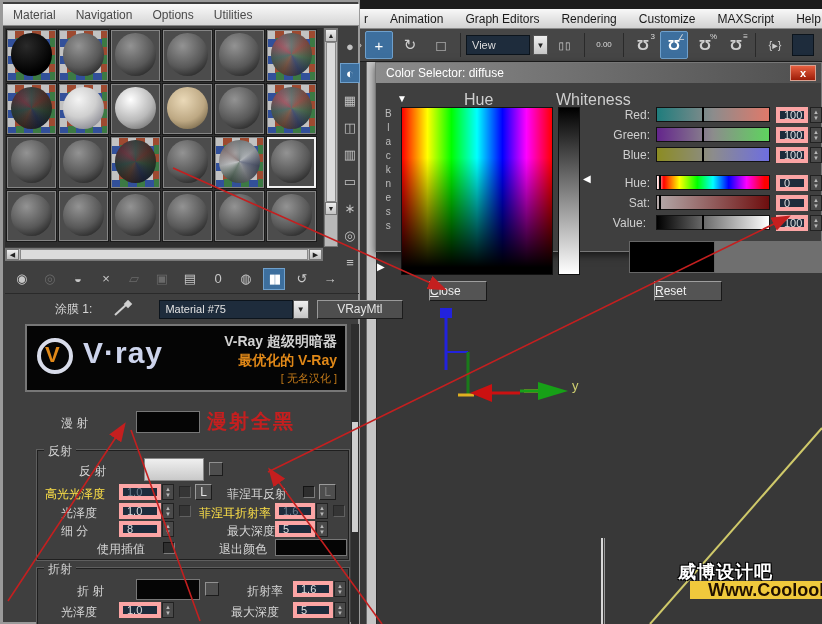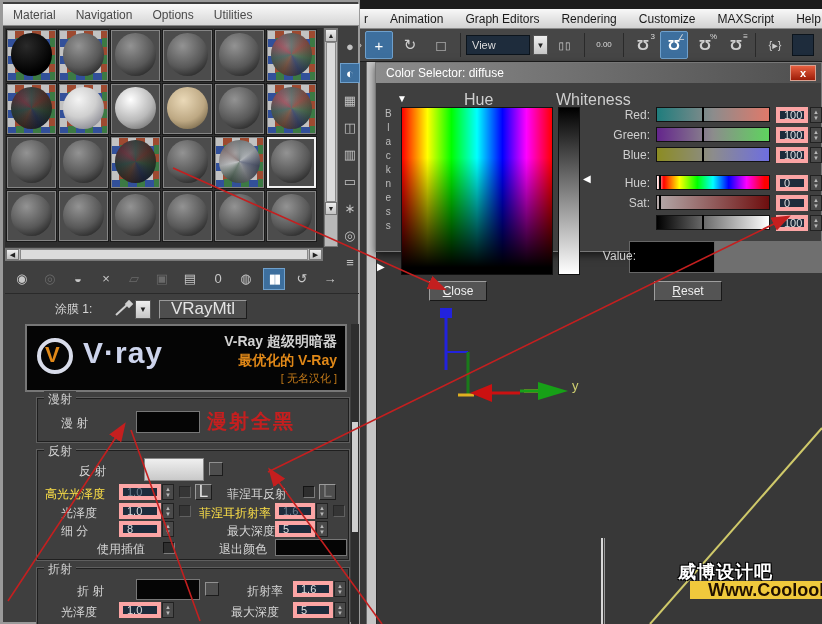--- a/index.html
+++ b/index.html
@@ -89,21 +89,21 @@
   .me-toolbar .ico.active{background:#3d6f9e;border:1px solid #6fa0cc;color:#fff;letter-spacing:-2px;}
 
   .name-row{left:2px;top:294px;width:354px;height:26px;display:flex;align-items:center;margin-left:44px;}
   .lbl{color:#d6d6d6;font-size:12px;}
   .dd-field{width:136px;height:19px;background:#1e2c3c;border:1px solid #0c141c;color:#e2e2e2;
     font-size:11px;display:flex;align-items:center;padding-left:5px;}
   .dd-arrow{width:16px;height:19px;background:linear-gradient(#efefef,#c6c6c6);border:1px solid #555;
     color:#222;font-size:8px;display:flex;align-items:center;justify-content:center;}
   .btn3d{background:#4e4e4e;border-top:1px solid #9a9a9a;border-left:1px solid #9a9a9a;
     border-right:1px solid #1c1c1c;border-bottom:1px solid #1c1c1c;color:#e4e4e4;
-    display:flex;align-items:center;justify-content:center;font-size:17px;}
+    display:flex;align-items:center;justify-content:center;font-size:12px;}
 
   .rollout-scroll{left:348px;top:322px;width:8px;height:300px;background:#2e2e2e;}
   .rollout-thumb{left:349px;top:420px;width:6px;height:110px;background:#cfcfcf;}
 
   .banner{left:22px;top:322px;width:322px;height:68px;background:#050505;border:2px solid #777;}
   .vray-logo-circle{left:10px;top:12px;width:36px;height:36px;border-radius:50%;
     border:4px solid #d8dcea;position:absolute;}
   .vray-logo-v{position:absolute;left:18px;top:16px;color:#e08818;font-size:22px;font-weight:bold;}
   .vray-logo-text{position:absolute;left:56px;top:10px;color:#cdd4ec;font-size:30px;font-weight:bold;
     letter-spacing:1px;}
@@ -160,21 +160,21 @@
   .sl-blue{background:linear-gradient(90deg,#8c8c22,#8c8c8c 50%,#6e6ee0);}
   .sl-hue{background:linear-gradient(90deg,#fff,#f00 6%,#ff0 20%,#0f0 36%,#0ff 50%,#00f 64%,#f0f 80%,#f00 96%);}
   .sl-sat{background:linear-gradient(90deg,#b4aaaa,#6e0e0e);}
   .sl-value{background:linear-gradient(90deg,#000,#fff);}
   .swatch-old{position:absolute;left:253px;top:178px;width:86px;height:32px;background:#000;
     border:1px solid #666;}
   .swatch-new{position:absolute;left:339px;top:178px;width:108px;height:32px;background:#6f6f6f;}
   .dlg-btn{position:absolute;height:20px;background:#545454;
     border-top:1px solid #9e9e9e;border-left:1px solid #9e9e9e;
     border-right:1px solid #181818;border-bottom:1px solid #181818;
-    color:#efefef;font-size:12px;display:flex;align-items:center;justify-content:center;}
+    color:#efefef;font-size:12px;display:flex;align-items:center;}
   .anno{left:0;top:0;width:822px;height:624px;pointer-events:none;z-index:60;}
   .gizmo{pointer-events:none;}
   u{text-decoration:underline;}
 </style>
 </head>
 <body>
 
 <div id="root">
 
   <div class="abs top-dark"></div>
@@ -324,39 +324,37 @@
         <span class="ico ">↺</span>
         <span class="ico ">→</span>
       </div>
 
     <div class="abs name-row">
       <span class="lbl" style="margin-left:6px;width:58px;">涂膜 1:</span>
       <svg width="22" height="18">
         <line x1="3" y1="15" x2="15" y2="4" stroke="#cfcfcf" stroke-width="2"></line>
         <rect x="13" y="1" width="6" height="6" fill="#cfcfcf" transform="rotate(45 16 4)"></rect>
       </svg>
+      <span class="dd-field" style="margin-left:26px;">Material #75</span>
       <span class="dd-arrow">▼</span>
       <span class="btn3d" style="width:88px;height:19px;margin-left:8px;">VRayMtl</span>
     </div>
 
     <div class="abs rollout-scroll"></div>
     <div class="abs rollout-thumb"></div>
 
     <div class="abs banner">
       <div class="vray-logo-circle"></div>
       <div class="vray-logo-v">V</div>
       <div class="vray-logo-text">V·ray</div>
       <div class="banner-r1">V-Ray 超级明暗器</div>
       <div class="banner-r2">最优化的 V-Ray</div>
       <div class="banner-r3">[ 无名汉化 ]</div>
     </div>
 
-    <div class="group" style="left:34px;top:396px;width:312px;height:44px;">
-      <span class="group-title">漫射</span>
-    </div>
     <span class="plbl" style="left:58px;top:413px;">漫  射</span>
     <span class="sw-black" style="left:133px;top:409px;width:64px;height:22px;"></span>
     <span class="red-note" style="left:204px;top:406px;">漫射全黑</span>
 
     <div class="group" style="left:34px;top:448px;width:312px;height:110px;">
       <span class="group-title">反射</span>
     </div>
     <span class="plbl" style="left:76px;top:461px;">反  射</span>
     <span class="sw-light" style="left:141px;top:456px;width:60px;height:23px;"></span>
     <span class="mapbtn" style="left:206px;top:460px;"></span>
@@ -508,21 +506,21 @@
       </span>
       <span class="ch-label" style="left: 222px; top: 133px;">Sat:</span>
       <div class="slider sl-sat" style="left: 280px; top: 132px;">
         <div class="mark" style="left: 2%;"></div>
       </div>
       <span class="fld" style="left: 400px; top: 132px; width: 32px;">0</span>
       <span class="spin" style="left: 434px; top: 132px;">
         <span>▲</span>
         <span>▼</span>
       </span>
-      <span class="ch-label" style="left: 208px; top: 153px; margin-top: 33px;">Value:</span>
+      <span class="ch-label" style="left: 218px; top: 153px;">Value:</span>
       <div class="slider sl-value" style="left: 280px; top: 152px;">
         <div class="mark" style="left: 40%;"></div>
       </div>
       <span class="fld" style="left: 400px; top: 152px; width: 32px;">100</span>
       <span class="spin" style="left: 434px; top: 152px;">
         <span>▲</span>
         <span>▼</span>
       </span>
     </div>
 

